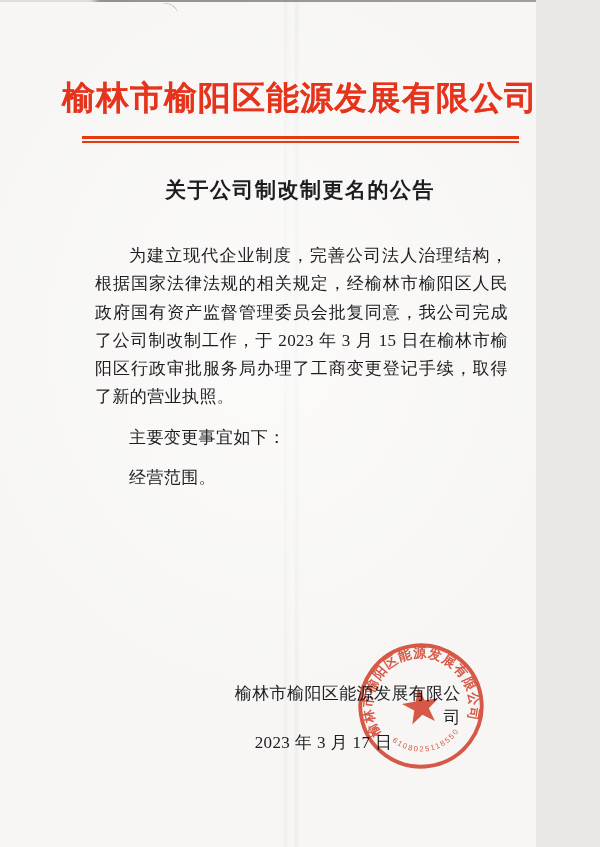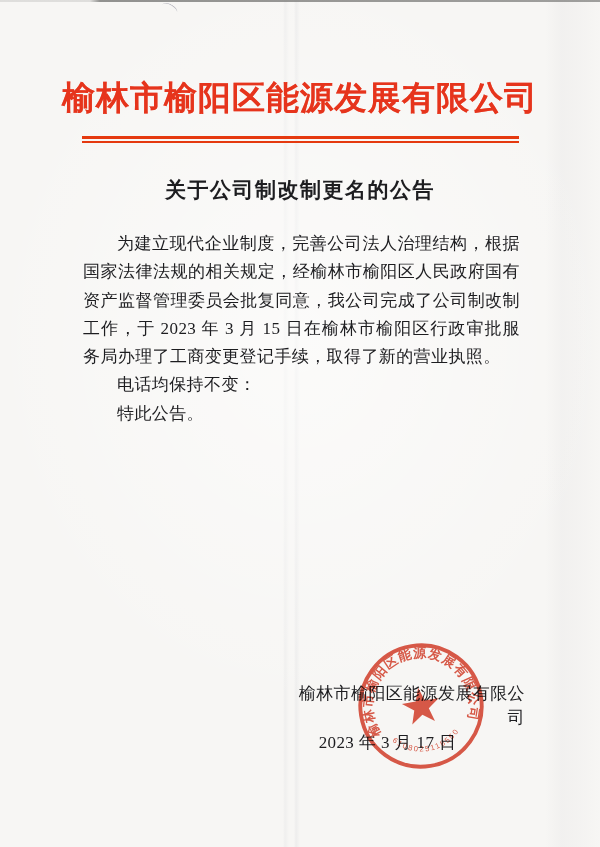--- a/index.html
+++ b/index.html
@@ -10,21 +10,21 @@
     --paper:#f7f6f4;
   }
   html,body{margin:0;padding:0;}
   body{
     width:600px;height:847px;
     font-family:"Liberation Serif","DejaVu Serif",serif;
     background:#e9e8e6;
   }
   .page{
     position:relative;
-    width:600px;height:847px;
+    width:536px;height:847px;
     background:var(--paper);
     background-image:
       radial-gradient(ellipse 420px 500px at 50% 40%, rgba(255,255,255,.55), rgba(255,255,255,0) 75%),
       linear-gradient(90deg, rgba(140,145,160,0) 283px, rgba(140,145,160,.07) 285px, rgba(140,145,160,0) 289px, rgba(140,145,160,0) 294px, rgba(140,145,160,.09) 296px, rgba(140,145,160,0) 300px),
       linear-gradient(90deg, rgba(150,150,160,0) 545px, rgba(150,150,160,.06) 562px, rgba(150,150,160,.03) 582px, rgba(150,150,160,0) 600px);
     overflow:hidden;
   }
   .scan-top-edge{
     position:absolute;top:0;left:0;right:0;height:1.5px;
     background:linear-gradient(90deg, rgba(150,150,148,.25) 0 90px, rgba(120,120,118,.8) 100px, rgba(130,130,128,.75) 100%);
@@ -52,21 +52,21 @@
     margin:0;text-align:center;
     font-family:Liberation Sans, sans-serif;
     font-size:21px;font-weight:bold;letter-spacing:1.5px;
     color:var(--body-text);
   }
   .doc-body{
     position:absolute;top:230px;left:83px;width:437px;
     font-size:17px;line-height:28.3px;letter-spacing:.4px;
     text-align:justify;color:var(--body-text);
   }
-  .doc-body p{margin:0;text-indent:2em;}
+  .doc-body p{margin:12px;text-indent:2em;}
   .sign-block{
     position:absolute;top:682px;right:75px;width:240px;
     font-size:17px;color:var(--body-text);letter-spacing:.4px;
   }
   .sign-company{text-align:right;line-height:24px;}
   .sign-date{text-align:center;padding-right:35px;margin-top:1px;line-height:24px;}
   .stamp{
     position:absolute;left:356px;top:641px;width:130px;height:130px;
     transform:rotate(-9deg);
     mix-blend-mode:multiply;opacity:.86;
@@ -87,22 +87,22 @@
   <div class="pen-mark"></div>
 
   <h1 class="letterhead">榆林市榆阳区能源发展有限公司</h1>
 
   <div class="red-rule"></div>
 
   <h2 class="doc-title">关于公司制改制更名的公告</h2>
 
   <div class="doc-body">
     <p>为建立现代企业制度，完善公司法人治理结构，根据国家法律法规的相关规定，经榆林市榆阳区人民政府国有资产监督管理委员会批复同意，我公司完成了公司制改制工作，于 2023 年 3 月 15 日在榆林市榆阳区行政审批服务局办理了工商变更登记手续，取得了新的营业执照。</p>
-    <p>电话均保持不变：</p>
-    <p>特此公告。</p>
+    <p>主要变更事宜如下：</p>
+    <p>经营范围。</p>
   </div>
 
   <div class="sign-block">
     <div class="sign-company">榆林市榆阳区能源发展有限公司</div>
     <div class="sign-date">2023 年 3 月 17 日</div>
   </div>
 
   <svg class="stamp" viewBox="0 0 120 120" xmlns="http://www.w3.org/2000/svg">
     <defs>
       <path id="arcTop" d="M 17.7 75.4 A 45 45 0 1 1 102.3 75.4" fill="none"></path>

